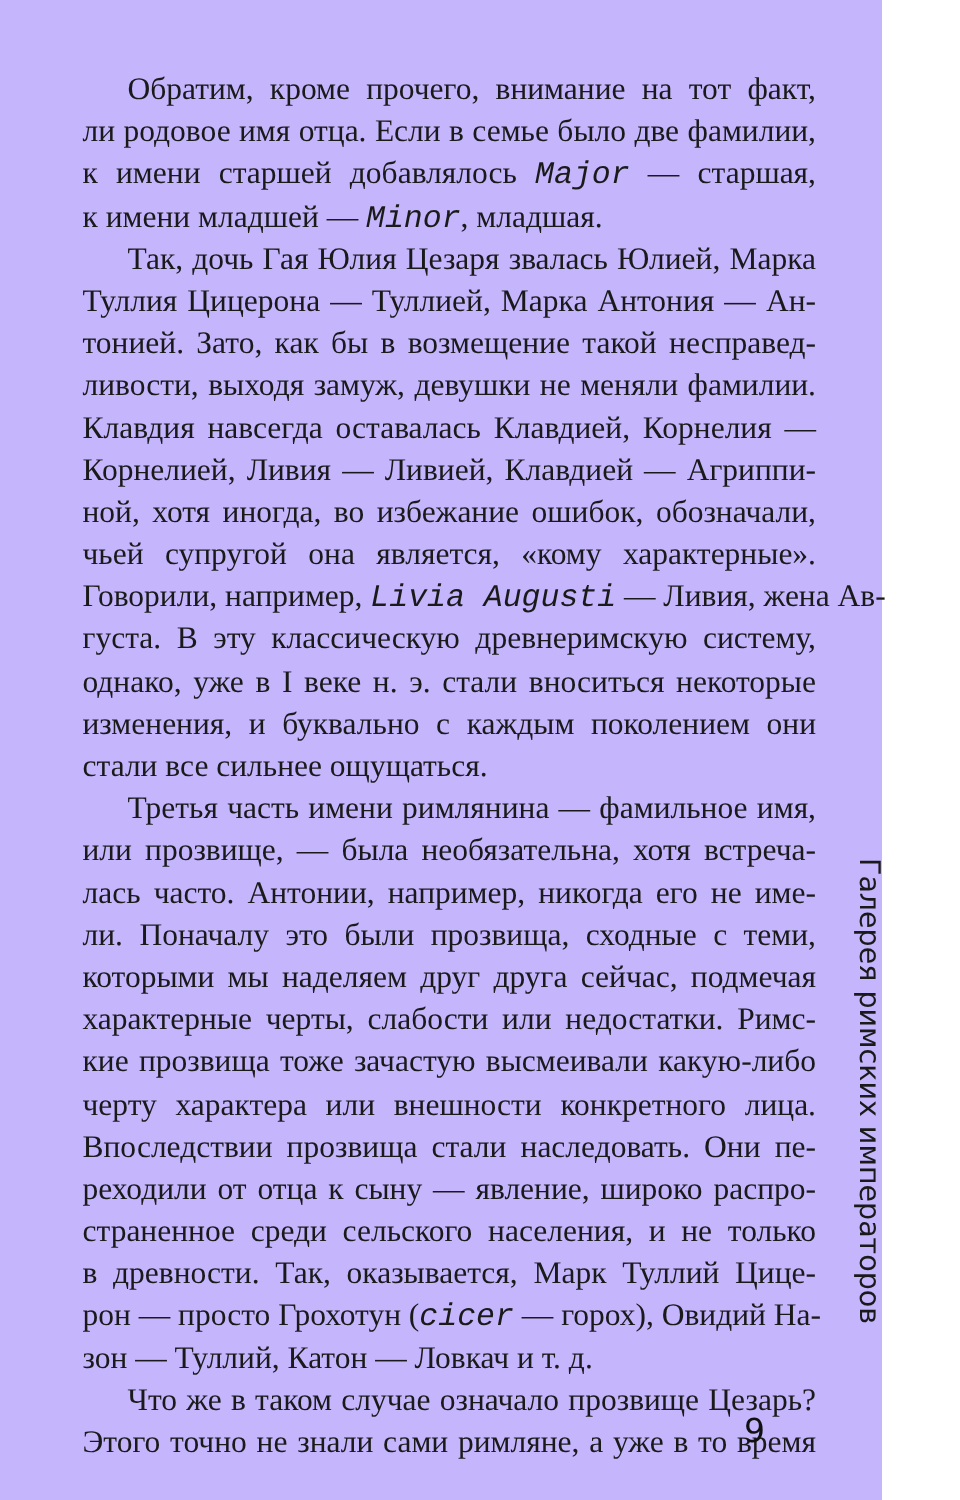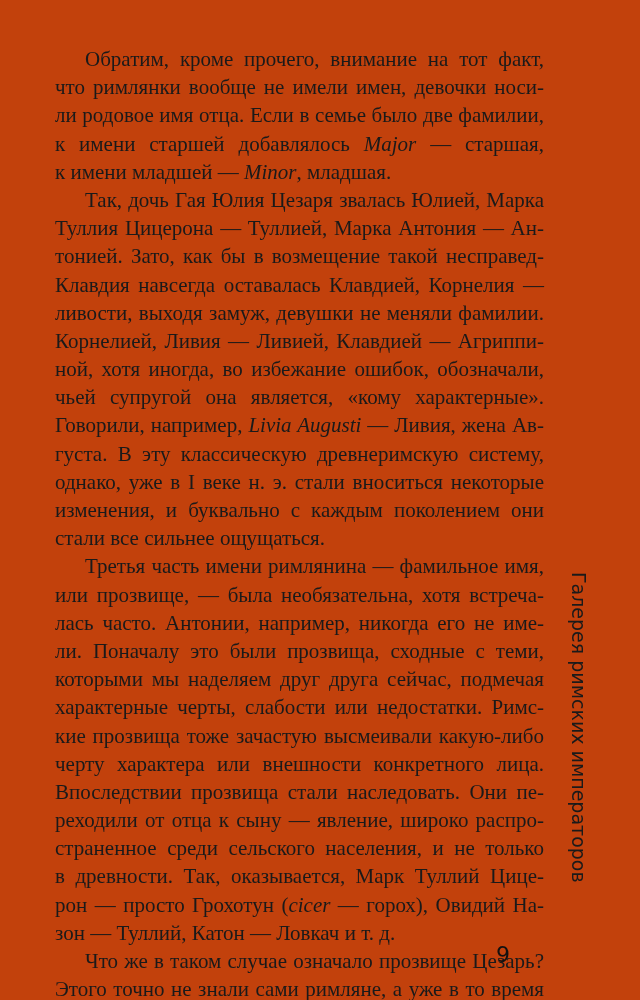--- a/index.html
+++ b/index.html
@@ -1,54 +1,53 @@
 <!DOCTYPE html>
 <html><head>
 <meta charset="utf-8">
 <style>
   html, body { margin:0; padding:0; background:#ffffff; }
   body { width:640px; height:1000px; position:relative; overflow:hidden; }
-  .page { position:absolute; left:0; top:0; width:640px; height:1000px; background:#c2410c; }
+  .page { position:absolute; left:0; top:0; width:588px; height:1000px; background:#c4b5fd; }
   .text-block { position:absolute; left:55px; top:45px; width:489px; }
   .line {
     display:block; height:28.2px; line-height:28.2px;
     font-family:"Liberation Serif", "DejaVu Serif", serif;
     font-size:21px; color:#1a1a1a; white-space:nowrap;
     text-align:justify; text-align-last:justify;
   }
   .line.last { text-align-last:left; }
   .line.indent { padding-left:30px; }
-  .line i { font-style:italic; }
+  .line i { font-style:italic;font-family:Liberation Mono, monospace; }
   .running-head {
     position:absolute; left:560px; top:572px; width:30px; height:270px;
     writing-mode:vertical-rl;
     font-family:"DejaVu Sans", "Liberation Sans", sans-serif;
     font-size:19px; color:#1a1a1a; white-space:nowrap;
   }
   .folio {
     position:absolute; left:496px; top:942px;
     font-family:"DejaVu Sans", "Liberation Sans", sans-serif;
     font-size:22px; color:#111;
   }
 </style>
 </head>
 <body>
 
 <div class="page">
   <div class="text-block" id="text-block">
       <span class="line indent">Обратим, кроме прочего, внимание на тот факт,</span>
-      <span class="line">что римлянки вообще не имели имен, девочки носи-</span>
       <span class="line">ли родовое имя отца. Если в семье было две фамилии,</span>
       <span class="line">к имени старшей добавлялось <i>Major</i> — старшая,</span>
       <span class="line last">к имени младшей — <i>Minor</i>, младшая.</span>
       <span class="line indent">Так, дочь Гая Юлия Цезаря звалась Юлией, Марка</span>
       <span class="line">Туллия Цицерона — Туллией, Марка Антония — Ан-</span>
       <span class="line">тонией. Зато, как бы в возмещение такой несправед-</span>
+      <span class="line">ливости, выходя замуж, девушки не меняли фамилии.</span>
       <span class="line">Клавдия навсегда оставалась Клавдией, Корнелия —</span>
-      <span class="line">ливости, выходя замуж, девушки не меняли фамилии.</span>
       <span class="line">Корнелией, Ливия — Ливией, Клавдией — Агриппи-</span>
       <span class="line">ной, хотя иногда, во избежание ошибок, обозначали,</span>
       <span class="line">чьей супругой она является, «кому характерные».</span>
       <span class="line">Говорили, например, <i>Livia Augusti</i> — Ливия, жена Ав-</span>
       <span class="line">густа. В эту классическую древнеримскую систему,</span>
       <span class="line">однако, уже в I веке н. э. стали вноситься некоторые</span>
       <span class="line">изменения, и буквально с каждым поколением они</span>
       <span class="line last">стали все сильнее ощущаться.</span>
       <span class="line indent">Третья часть имени римлянина — фамильное имя,</span>
       <span class="line">или прозвище, — была необязательна, хотя встреча-</span>

